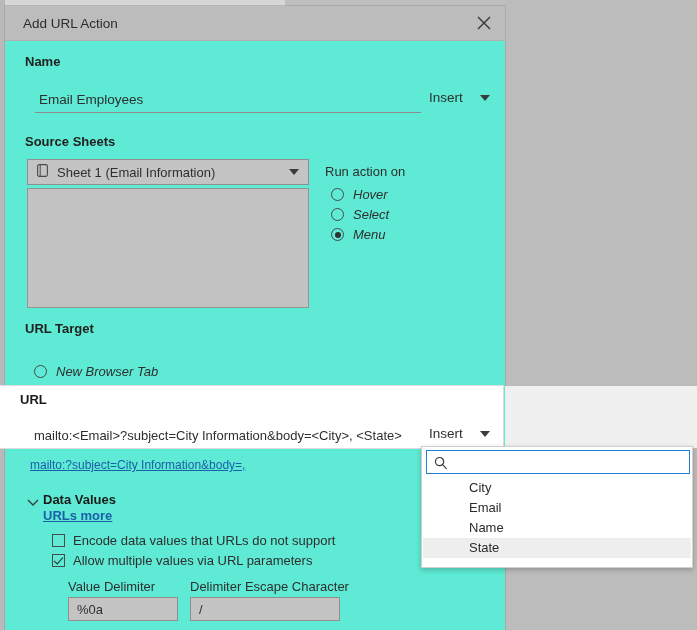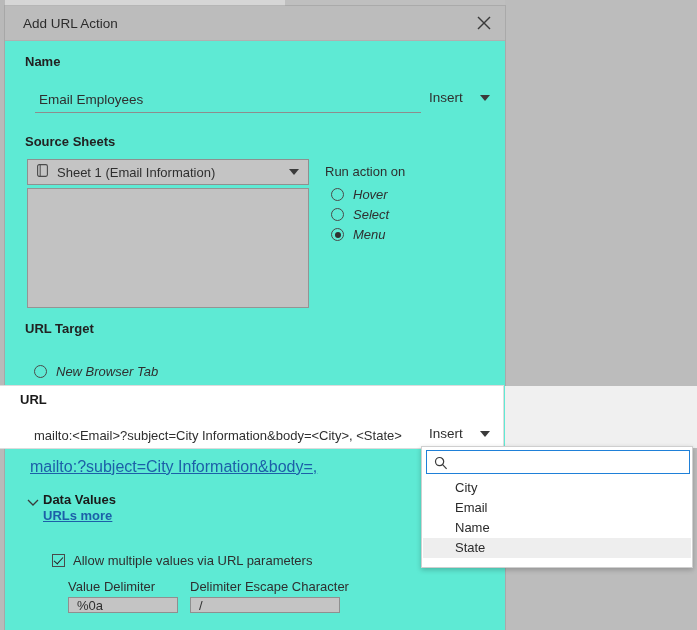--- a/index.html
+++ b/index.html
@@ -200,21 +200,21 @@
     border: none;
     font-family: "Liberation Sans", sans-serif;
     font-size: 13px;
     color: #2f2f2f;
     padding: 0 0 2px 4px;
     outline: none;
   }
   #url-preview-link {
     position: absolute;
     left: 30px; top: 458px;
-    font-size: 16px;
+    font-size: 12px;
     color: #1c5fa8;
     text-decoration: underline;
     cursor: pointer;
   }
 
   
   #dv-chevron {
     position: absolute;
     left: 22px; top: 489px;
     cursor: pointer;
@@ -256,21 +256,21 @@
     left: 3px; top: 0px;
     width: 4px; height: 8px;
     border: solid #242424;
     border-width: 0 1.6px 1.6px 0;
     transform: rotate(42deg);
   }
   .check-label { font-size: 13px; color: #2f2f2f; }
 
   .small-field {
     position: absolute;
-    height: 16px;
+    height: 24px;
     border: 1px solid #8f8f8f;
     background: #c4c4c4;
     font-family: "Liberation Sans", sans-serif;
     font-size: 13px;
     color: #2f2f2f;
     padding: 0 0 0 8px;
     box-sizing: border-box;
     outline: none;
   }
 
@@ -308,21 +308,21 @@
     color: #2f2f2f;
   }
   #dropdown-list {
     position: absolute;
     left: 1px; top: 31px;
     width: 268px;
   }
   .dd-item {
     height: 20px;
     line-height: 20px;
-    padding-left: 32px;
+    padding-left: 46px;
     font-size: 13px;
     color: #2b2b2b;
     cursor: pointer;
   }
   .dd-item.highlighted { background: #eeeeee; }
 </style>
 </head>
 <body>
 
 <div id="backdrop-right"></div>
@@ -386,20 +386,24 @@
   </div>
 
   <span id="dv-chevron">
     <svg width="12" height="9" viewBox="0 0 12 9">
       <polyline points="1,2 6,7 11,2" fill="none" stroke="#3a3a3a" stroke-width="1.3"></polyline>
     </svg>
   </span>
   <div id="dv-title">Data Values</div>
   <div id="dv-learnmore">URLs more</div>
 
+  <div class="check-row" style="left:47px; top:527px;">
+    <span class="checkbox"></span>
+    <span class="check-label">Encode data values that URLs do not support</span>
+  </div>
   <div class="check-row" style="left:47px; top:547px;">
     <span class="checkbox checked"></span>
     <span class="check-label">Allow multiple values via URL parameters</span>
   </div>
 
   <div class="plain-label" style="left:63px; top:573px;">Value Delimiter</div>
   <input class="small-field" style="left: 63px; top: 591px; width: 110px;" type="text" value="%0a">
 
   <div class="plain-label" style="left:185px; top:573px;">Delimiter Escape Character</div>
   <input class="small-field" style="left: 185px; top: 591px; width: 150px;" type="text" value="/">

